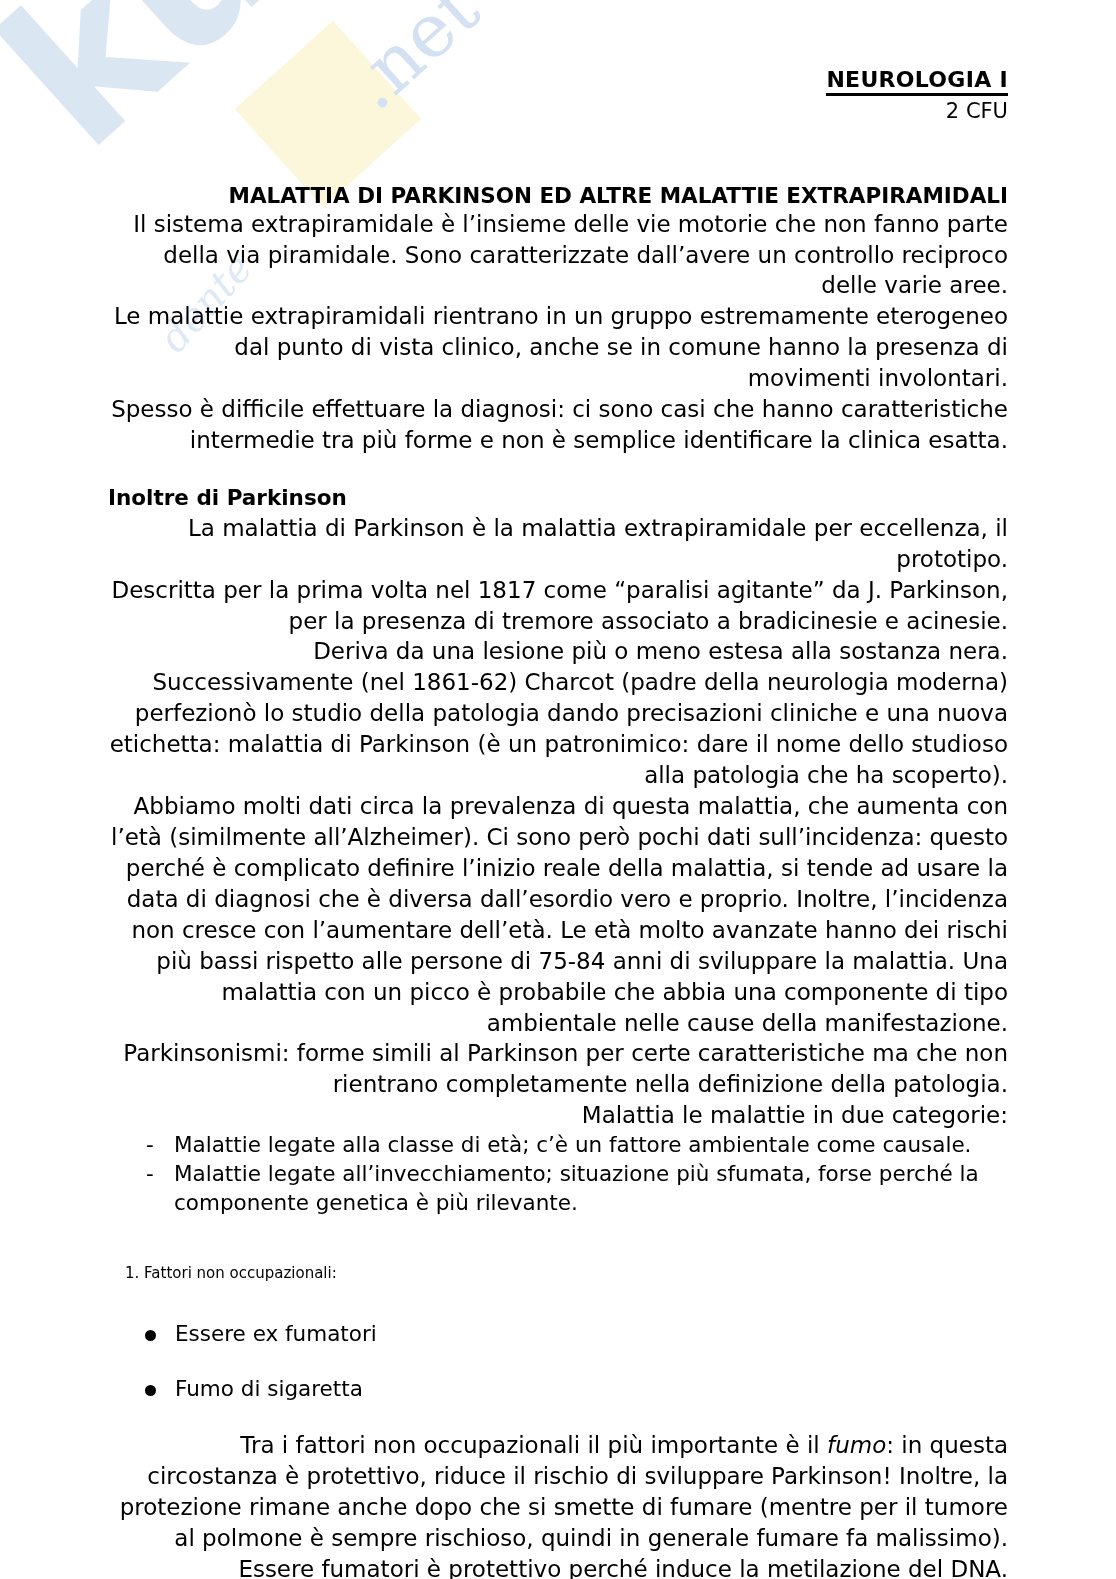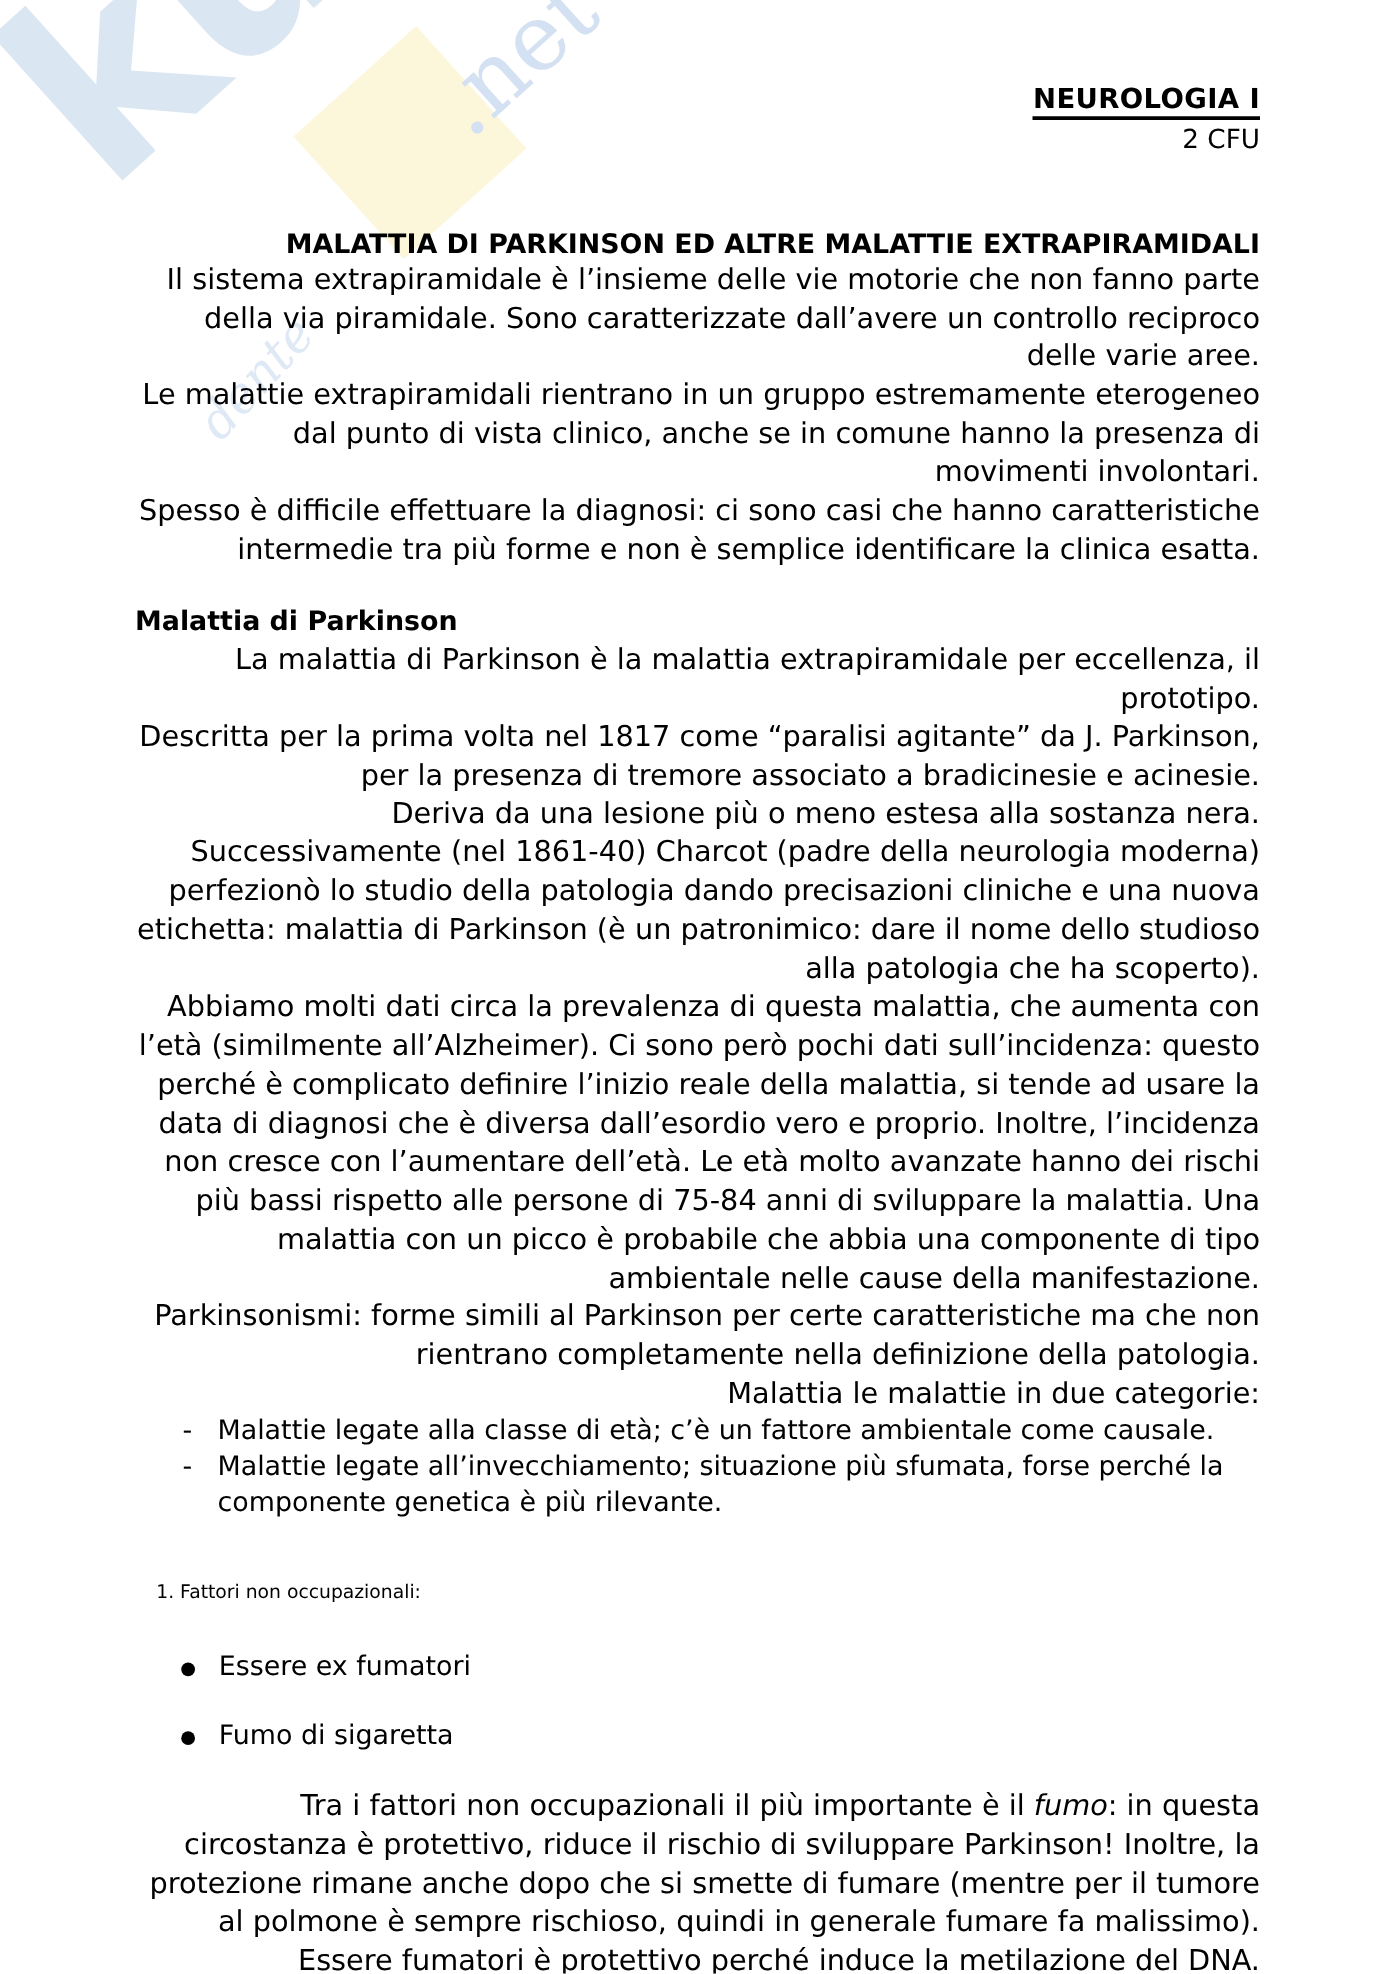--- a/index.html
+++ b/index.html
@@ -201,26 +201,26 @@
     <div class="doc-subtitle">2 CFU</div>
 
     <h2 class="section-title-center">MALATTIA DI PARKINSON ED ALTRE MALATTIE EXTRAPIRAMIDALI</h2>
 
     <p class="body">Il sistema extrapiramidale è l’insieme delle vie motorie che non fanno parte della via piramidale. Sono caratterizzate dall’avere un controllo reciproco delle varie aree.</p>
     <p class="body">Le malattie extrapiramidali rientrano in un gruppo estremamente eterogeneo dal punto di vista clinico, anche se in comune hanno la presenza di movimenti involontari.</p>
     <p class="body">Spesso è difficile effettuare la diagnosi: ci sono casi che hanno caratteristiche intermedie tra più forme e non è semplice identificare la clinica esatta.</p>
 
     <div class="gap-md"></div>
 
-    <h3 class="section-title-left">Malattia di Parkinson</h3>
+    <h3 class="section-title-left">Inoltre di Parkinson</h3>
 
     <p class="body">La malattia di Parkinson è la malattia extrapiramidale per eccellenza, il prototipo.</p>
     <p class="body">Descritta per la prima volta nel 1817 come “paralisi agitante” da J. Parkinson, per la presenza di tremore associato a bradicinesie e acinesie.</p>
     <p class="body">Deriva da una lesione più o meno estesa alla sostanza nera.</p>
-    <p class="body">Successivamente (nel 1861-40) Charcot (padre della neurologia moderna) perfezionò lo studio della patologia dando precisazioni cliniche e una nuova etichetta: malattia di Parkinson (è un patronimico: dare il nome dello studioso alla patologia che ha scoperto).</p>
+    <p class="body">Successivamente (nel 1861-62) Charcot (padre della neurologia moderna) perfezionò lo studio della patologia dando precisazioni cliniche e una nuova etichetta: malattia di Parkinson (è un patronimico: dare il nome dello studioso alla patologia che ha scoperto).</p>
     <p class="body">Abbiamo molti dati circa la prevalenza di questa malattia, che aumenta con l’età (similmente all’Alzheimer). Ci sono però pochi dati sull’incidenza: questo perché è complicato definire l’inizio reale della malattia, si tende ad usare la data di diagnosi che è diversa dall’esordio vero e proprio. Inoltre, l’incidenza non cresce con l’aumentare dell’età. Le età molto avanzate hanno dei rischi più bassi rispetto alle persone di 75-84 anni di sviluppare la malattia. Una malattia con un picco è probabile che abbia una componente di tipo ambientale nelle cause della manifestazione.</p>
     <p class="body">Parkinsonismi: forme simili al Parkinson per certe caratteristiche ma che non rientrano completamente nella definizione della patologia.</p>
     <p class="body">Malattia le malattie in due categorie:</p>
 
     <ul class="dash-list">
       <li>
         <span class="marker">-</span>
         <span>Malattie legate alla classe di età; c’è un fattore ambientale come causale.</span>
       </li>
       <li>

